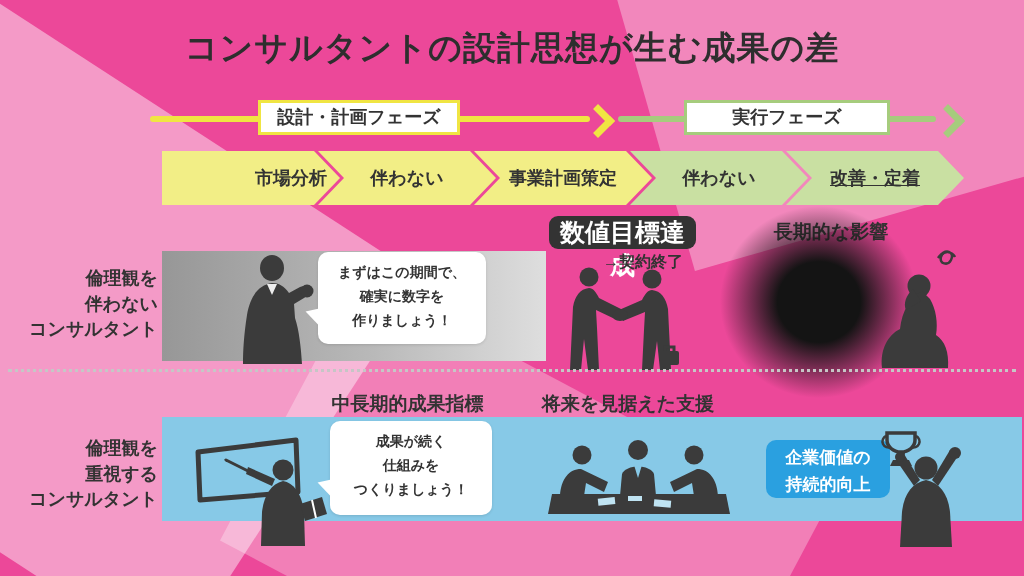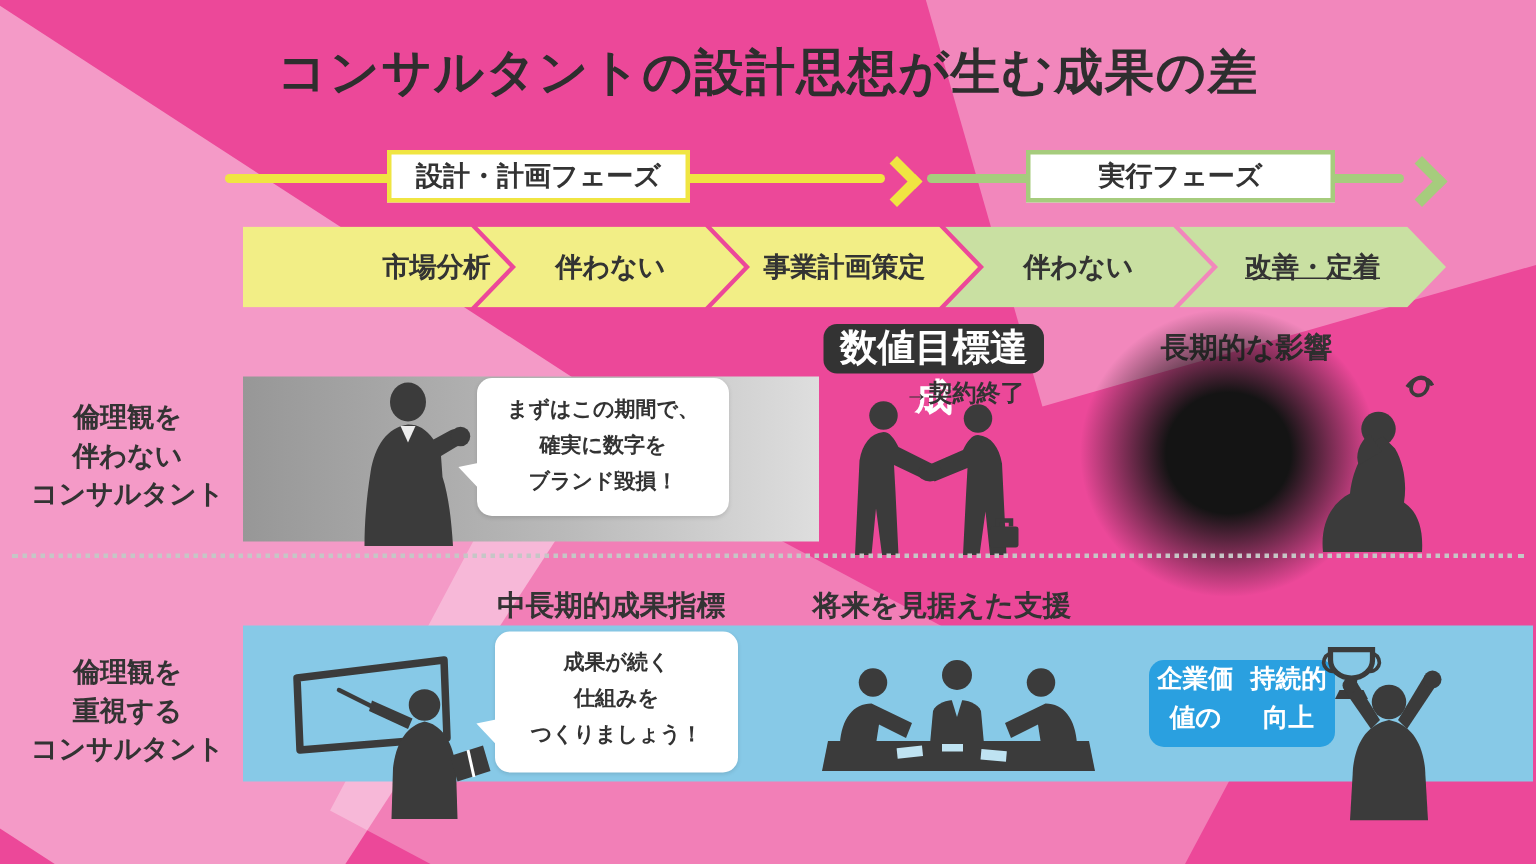--- a/index.html
+++ b/index.html
@@ -40,21 +40,21 @@
     clip-path:polygon(0 0,152px 0,178px 50%,152px 100%,0 100%,26px 50%);
     padding-left:0;
   }
   .chev.first{clip-path:polygon(0 0,152px 0,178px 50%,152px 100%,0 100%);}
   .chev-y{background:#f2ee86;}
   .chev-g{background:#c9e0a2;}
   .c1{left:162px;padding-left:40px;} .c2{left:318px;} .c3{left:474px;} .c4{left:630px;} .c5{left:786px;text-decoration:underline;}
 
   
   .row-label{
-    position:absolute;left:12px;width:146px;text-align:center;
+    position:absolute;left:12px;width:146px;text-align:right;
     font-size:18px;font-weight:bold;line-height:1.42;color:#333;
   }
   .label-unethical{top:266px;}
   .label-ethical{top:436px;}
 
   .col-header{position:absolute;font-size:19px;font-weight:bold;color:#333;text-align:center;}
 
   
   .gray-band{position:absolute;left:162px;top:251px;width:384px;height:110px;
     background:linear-gradient(90deg,#979797 0%,#b9b9b9 55%,#dedede 100%);}
@@ -86,21 +86,21 @@
     font-size:19px;font-weight:bold;color:#fff;}
 
   .dotted-sep{position:absolute;left:8px;top:369px;width:1008px;height:0;
     border-top:3px dotted #c6c6c6;}
 
   
   .blue-band{position:absolute;left:162px;top:417px;width:860px;height:104px;background:#87c9e7;}
   .blue-badge{
     position:absolute;left:766px;top:440px;width:124px;height:58px;border-radius:10px;
     background:#2aa0e0;color:#fff;font-size:17px;font-weight:bold;line-height:1.55;
-    text-align:center;display:flex;flex-direction:row;justify-content:space-between;
+    text-align:center;display:flex;flex-direction:column;justify-content:flex-end;
   }
 
   .sil{position:absolute;}
   .sil svg{display:block;}
 </style>
 </head>
 <body>
 
 <div class="canvas">
 
@@ -138,21 +138,21 @@
       <ellipse cx="40" cy="16" rx="12" ry="13"></ellipse>
       <path d="M40,31 C26,33 18,45 15,63 C12,82 11,98 11,112 L70,112 C69,95 67,78 63,66 L62,52 L72,46 C80,42 75,31 68,35 L57,41 C52,34 47,31 40,31 Z"></path>
       <circle cx="75" cy="39" r="6.5"></circle>
       <path d="M35,32 L40,43 L45,32 Z" fill="#ededed"></path>
     </svg>
   </div>
 
   <div class="bubble bubble1">
     <div>まずはこの期間で、</div>
     <div>確実に数字を</div>
-    <div>ブランド毀損！</div>
+    <div>作りましょう！</div>
   </div>
 
   <div class="dark-badge">数値目標達成</div>
   <div class="badge-note">→契約終了</div>
 
   <div class="sil" style="left:557px;top:266px;">
     <svg width="128" height="104" viewBox="0 0 128 104" fill="#3b3b3b">
       <circle cx="32" cy="11" r="9.5"></circle>
       <path d="M32,22 C23,23 18,30 16,41 L13,104 L24,104 L27,73 L31,104 L42,104 L40,62 L39,44 L60,54 L64,43 L42,32 C39,26 36,22 32,22 Z"></path>
       <circle cx="95" cy="13" r="9.5"></circle>

